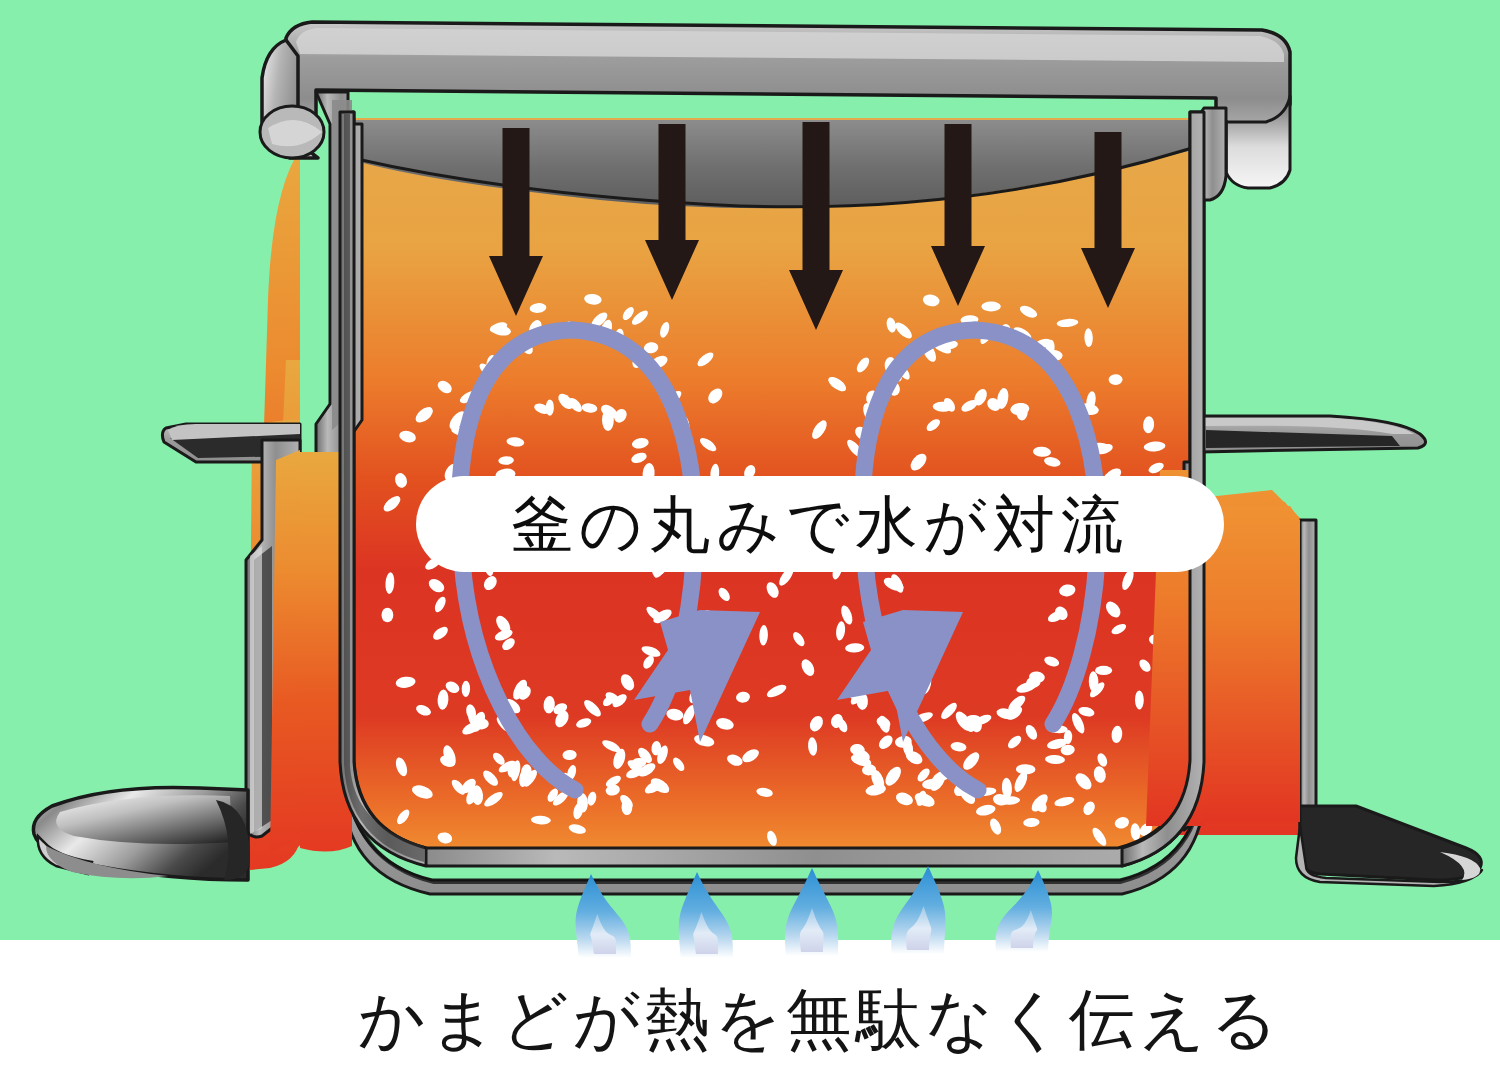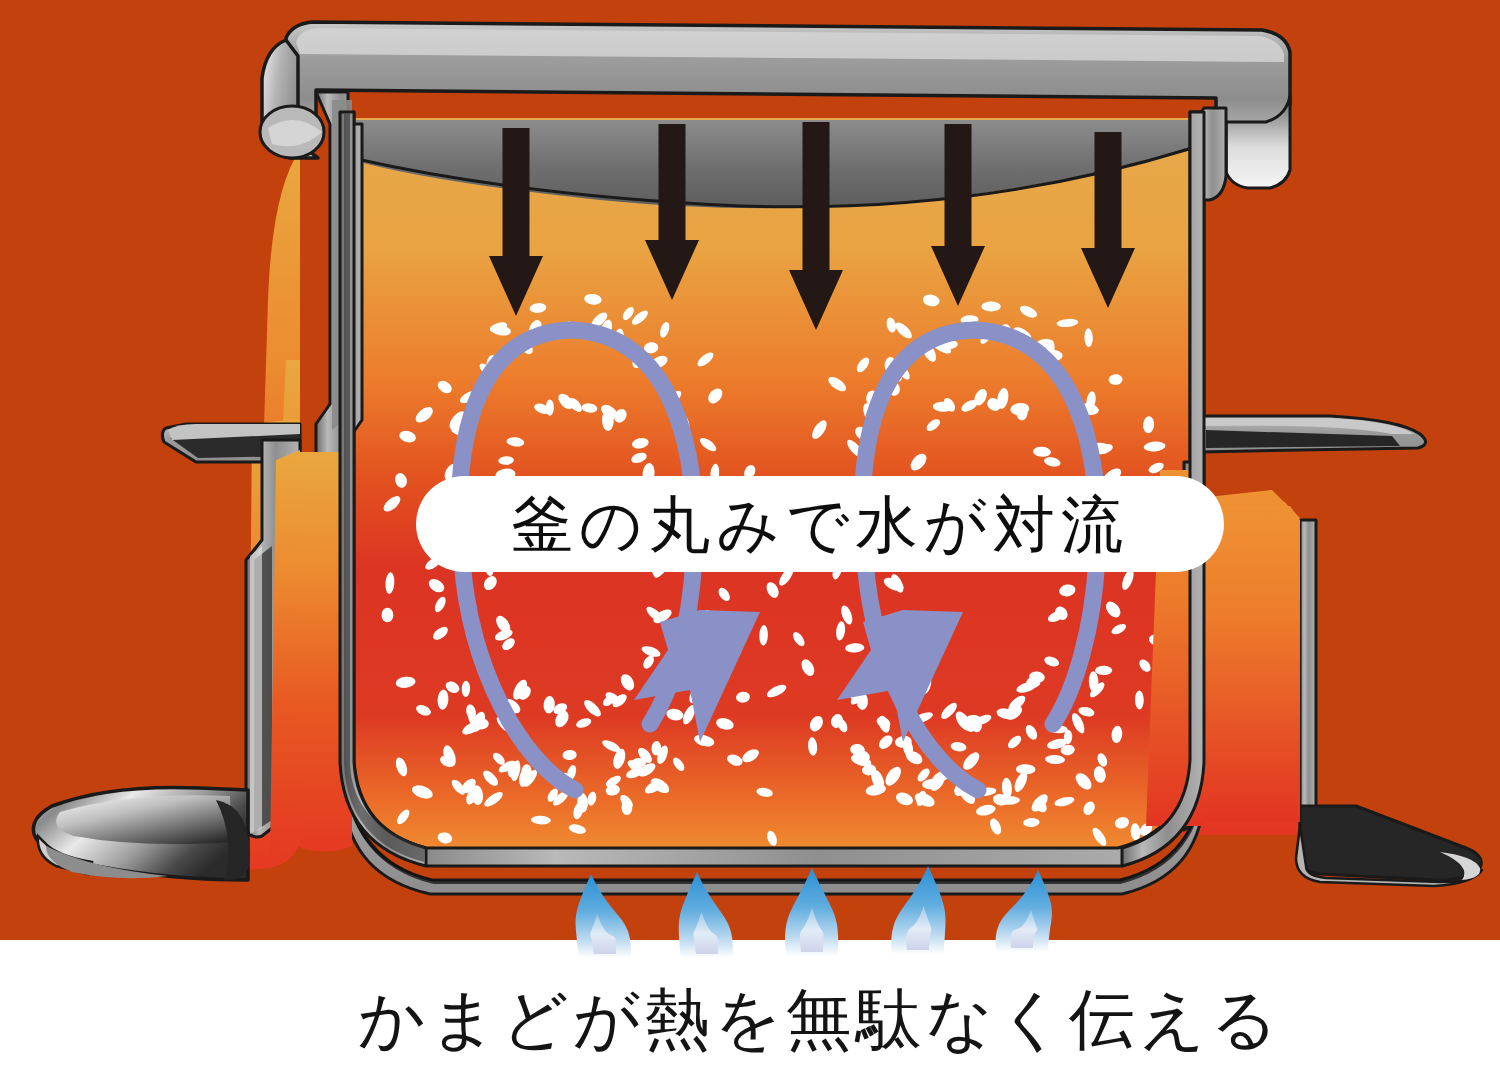--- a/index.html
+++ b/index.html
@@ -1,21 +1,21 @@
 <!DOCTYPE html>
 <html><head>
 <meta charset="utf-8">
 <style>
   html,body{margin:0;padding:0;background:#ffffff;}
   body{
     width:1500px;height:1083px;
     font-family:"Liberation Serif", serif;
     overflow:hidden;position:relative;
   }
-  #stage{position:absolute;left:0;top:0;width:1500px;height:940px;background:#c2410c;}
+  #stage{position:absolute;left:0;top:0;width:1500px;height:940px;background:#86efac;}
   svg#art{position:absolute;left:0;top:0;width:1500px;height:1083px;display:block;}
 
   .callout-text{
     font-family:"Liberation Serif","DejaVu Serif",serif;
     font-size:62px;
     letter-spacing:6px;
     fill:#0d0d0d;
   }
   .caption-text{
     font-family:"Liberation Serif","DejaVu Serif",serif;

